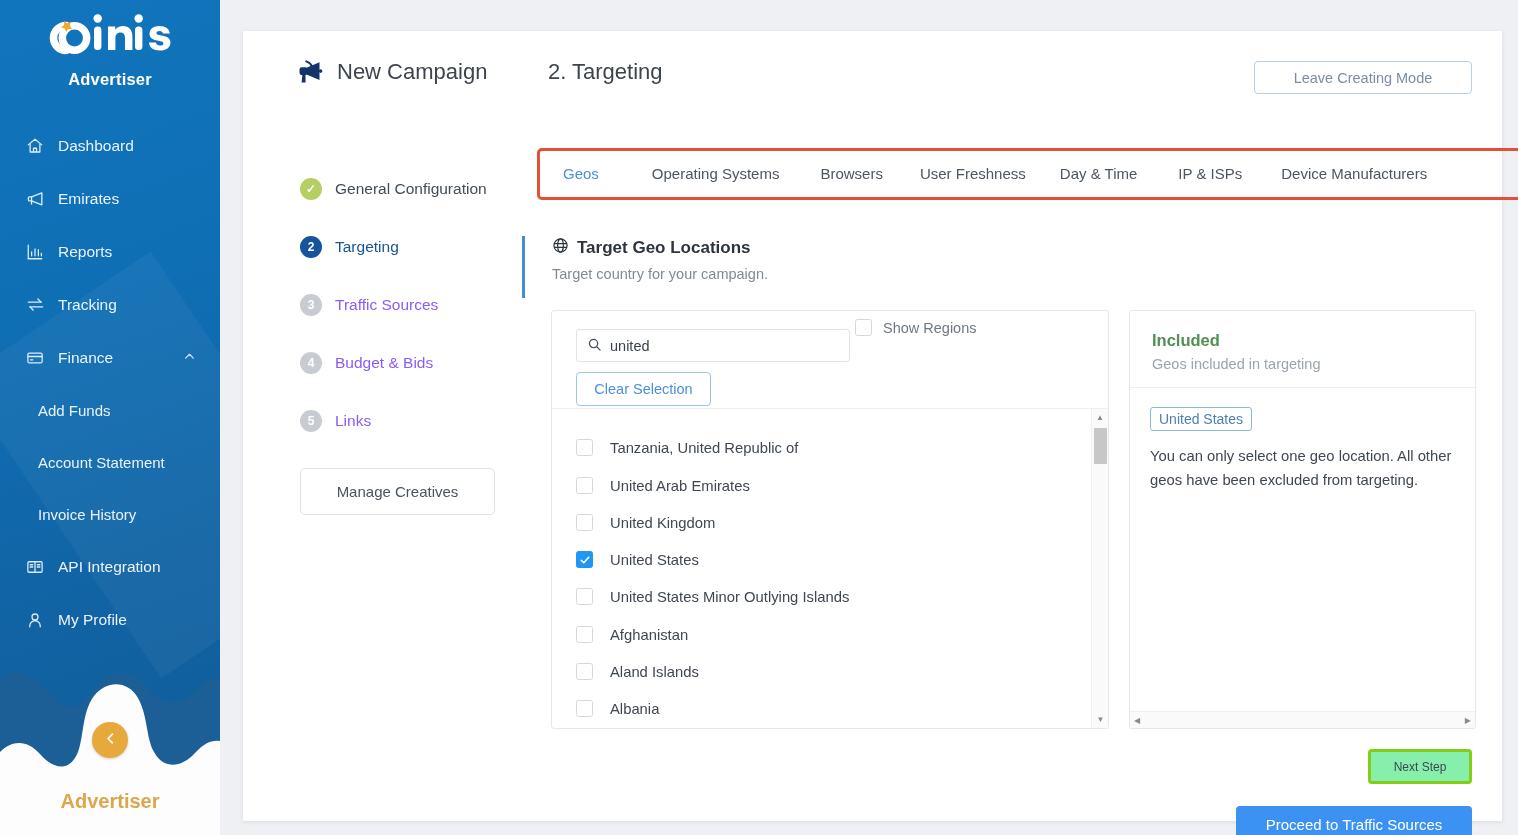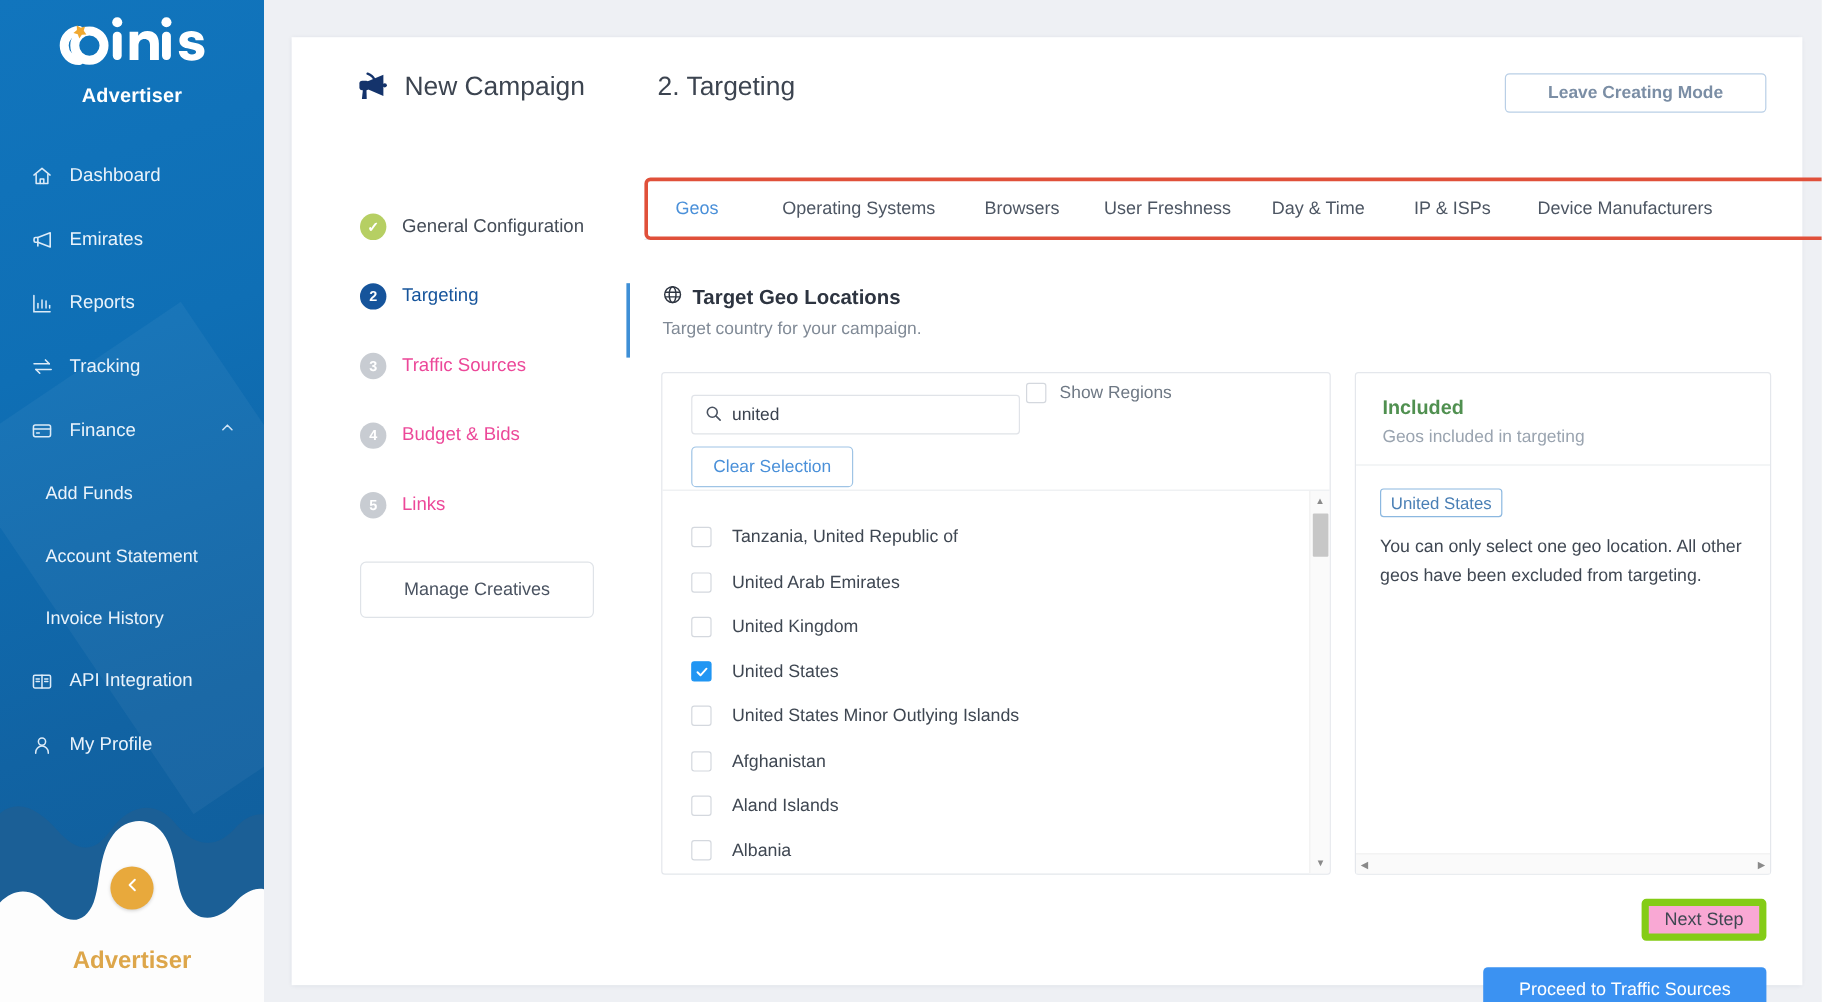--- a/index.html
+++ b/index.html
@@ -67,36 +67,36 @@
   .title-row {
     position: absolute; left: 52px; top: 28px; display: flex; align-items: center; gap: 14px;
   }
   .megaphone { color: #123c73; display: flex; align-items: center; }
   .title-main { font-size: 22px; color: #3c4450; }
   .title-step { position: absolute; left: 305px; top: 28px; font-size: 22px; color: #3c4450; }
   .leave-btn {
     position: absolute; right: 30px; top: 30px; width: 218px; height: 33px;
     border: 1px solid #b9cfe6; border-radius: 4px; background: #fff;
     color: #7b8ea5; font-size: 14.5px; cursor: pointer;
-    display: flex; align-items: center; justify-content: center; font-weight: bold;
+    display: flex; align-items: center; justify-content: center;
   }
 
   
   .steps { position: absolute; left: 57px; top: 129px; width: 215px; }
   .step { display: flex; align-items: center; gap: 13px; height: 58px; cursor: pointer; }
   .step-bullet {
     width: 22px; height: 22px; border-radius: 50%; flex: 0 0 22px;
     display: flex; align-items: center; justify-content: center;
     font-size: 12px; font-weight: bold; color: #fff;
   }
   .step-bullet.done { background: #b6cf63; }
   .step-bullet.active { background: #16549b; }
   .step-bullet.todo { background: #c8ccd2; }
   .step-label { font-size: 15.5px; color: #444c57; }
-  .step.is-todo .step-label { color: #ec4899; }
+  .step.is-todo .step-label { color: #8b5cf6; }
   .step.is-active .step-label { color: #16549b; }
   .manage-btn {
     margin-top: 18px; width: 195px; height: 47px; border: 1px solid #dfe3e8; border-radius: 5px;
     background: #fff; color: #4a5361; font-size: 15px; cursor: pointer;
     display: flex; align-items: center; justify-content: center;
   }
 
   
   .tabs-outline {
     position: absolute; left: 294px; top: 117px; width: 1157px; height: 52px;
@@ -181,22 +181,22 @@
   .inc-note { margin-top: 14px; font-size: 14.8px; color: #3f4752; line-height: 1.62; }
   .hsb {
     position: absolute; left: 0; right: 0; bottom: 0; height: 17px;
     background: #fafafa; border-top: 1px solid #f0f0f0;
     display: flex; align-items: center; justify-content: space-between;
     padding: 0 4px; color: #8a8a8a; font-size: 8px;
   }
 
   .next-btn {
     position: absolute; right: 0px; top: 544px; width: 104px; height: 35px;
-    border: 6px solid #84cc16; border-radius: 4px; background: #f9a8d4;
-    color: #3f4752; font-size: 15px; cursor: pointer;
+    border: 3px solid #84cc16; border-radius: 4px; background: #86efac;
+    color: #3f4752; font-size: 12px; cursor: pointer;
     display: flex; align-items: center; justify-content: center;
   }
   .proceed-btn {
     position: absolute; right: 0px; top: 601px; width: 236px; height: 36px;
     border: none; border-radius: 4px; background: #3b92f2;
     color: #fff; font-size: 15px; cursor: pointer;
     display: flex; align-items: center; justify-content: center;
   }
 </style>
 </head>

